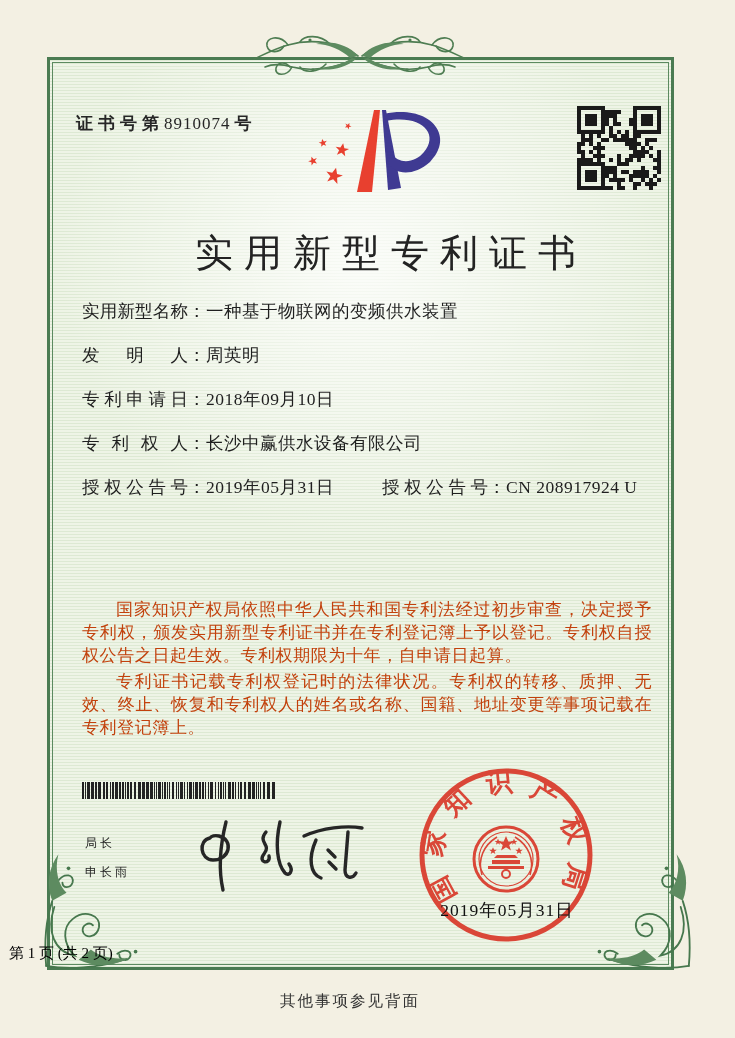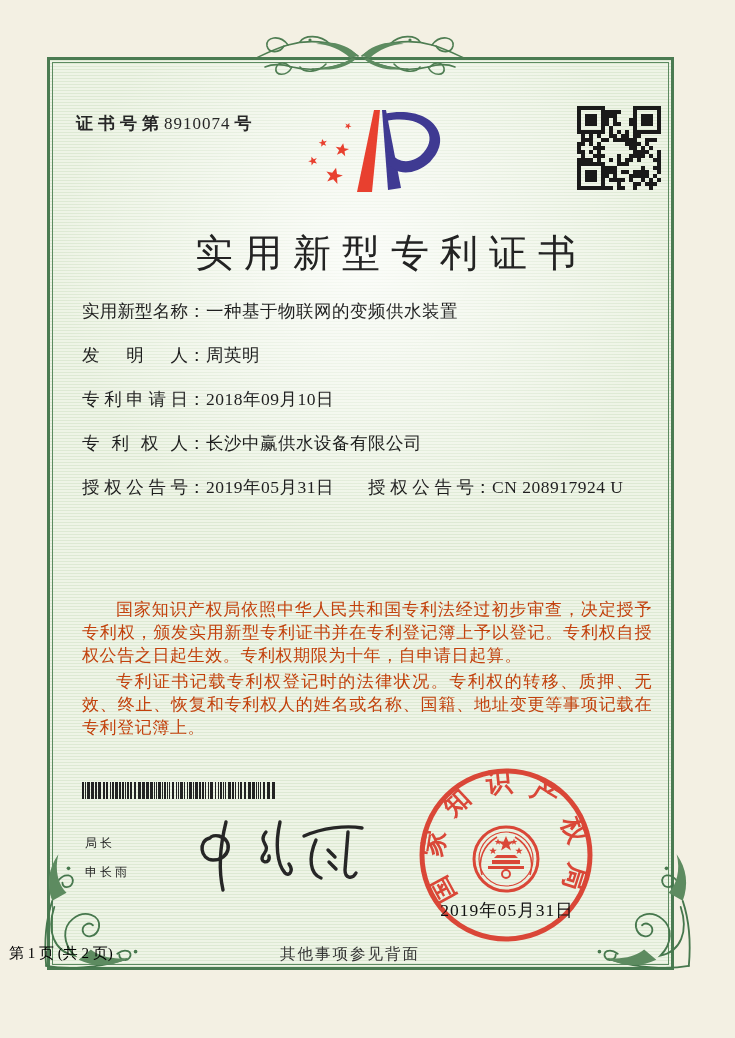--- a/index.html
+++ b/index.html
@@ -33,37 +33,37 @@
   .qr{position:absolute;left:577px;top:106px;width:84px;height:84px;}
   .title{
     position:absolute;left:0;top:210px;width:735px;margin:18px;text-align:center;
     font-size:38px;font-weight:normal;color:#232323;letter-spacing:11px;text-indent:11px;
   }
   .fields{position:absolute;left:82px;top:303px;width:575px;font-size:17.5px;font-family:Liberation Serif, serif;}
   .f-row{height:17px;line-height:17px;margin-bottom:27px;white-space:nowrap;}
   .f-label{display:inline-block;width:106px;text-align:justify;text-align-last:justify;vertical-align:top;}
   .f-colon{display:inline-block;width:18px;vertical-align:top;}
   .f-value{letter-spacing:.5px;}
-  .f-pair2{margin-left:34px;}
+  .f-pair2{margin-left:48px;}
   .paras{
     position:absolute;left:82px;top:599px;width:570px;
     font-size:17px;line-height:22.8px;color:#c2410c;text-align:justify;letter-spacing:.6px;
   }
   .paras p{margin:0 0 4px 0;text-indent:2em;}
   .barcode{position:absolute;left:82px;top:782px;width:196px;height:17px;}
   .officer{position:absolute;left:85px;top:835px;font-size:12px;letter-spacing:3px;color:#222;}
   .officer div{margin-bottom:12px;}
   .signature{position:absolute;left:188px;top:808px;width:190px;height:95px;}
   .seal{position:absolute;left:418px;top:767px;width:176px;height:176px;opacity:.93;}
   .seal-date{
     position:absolute;left:427px;top:898px;width:160px;text-align:center;
     font-size:17.5px;color:#111;letter-spacing:1px;font-weight:500;
   }
   .page-no{position:absolute;left:0;top:944px;width:705px;text-align:left;font-size:15px;color:#000000;padding-left:9px;}
-  .back-note{position:absolute;left:0;top:944px;width:700px;text-align:center;font-size:15.5px;color:#333;letter-spacing:2px;}
+  .back-note{position:absolute;left:0;top:991px;width:700px;text-align:center;font-size:15.5px;color:#333;letter-spacing:2px;}
 </style>
 </head>
 <body>
 
 <div class="page">
 
   <div class="frame"></div>
 
   <svg class="flourish-top" viewBox="-110 -27 220 54">
     <g id="flhalf" stroke="#4e7d52" fill="none" stroke-width="1.6" stroke-linecap="round">

